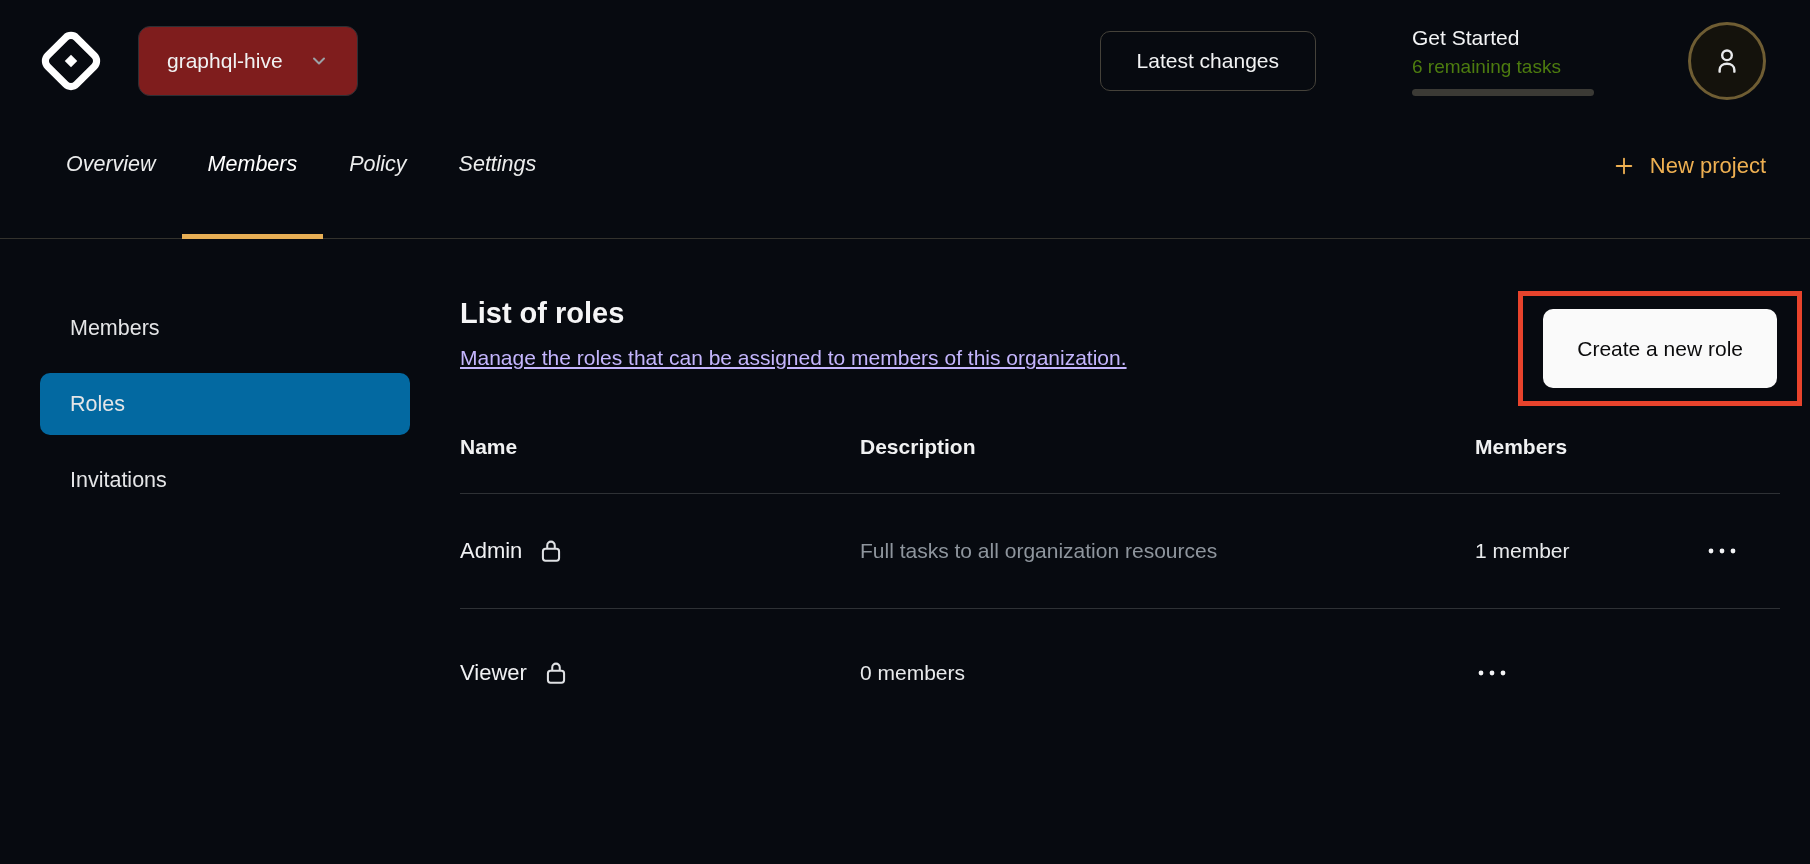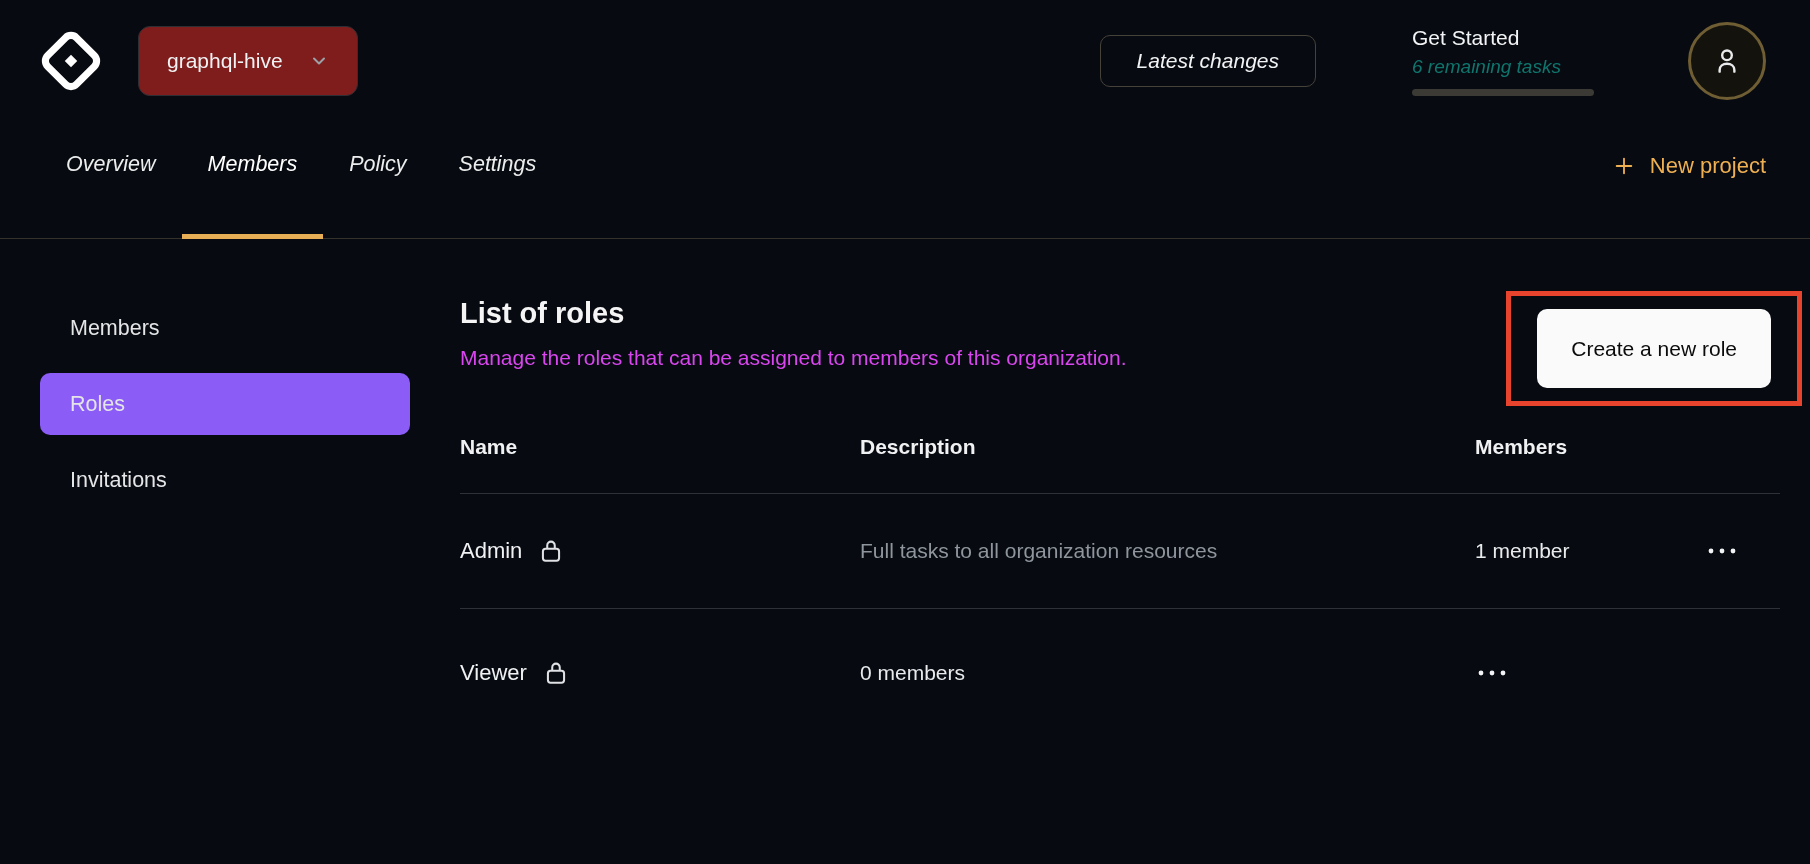--- a/index.html
+++ b/index.html
@@ -7,52 +7,52 @@
   body { font-family:"Liberation Sans", sans-serif; color:#f2f3f4; }
   .app { position:relative; width:1810px; height:864px; background:#070a10; overflow:hidden; }
 
   
   .header { display:flex; align-items:center; height:122px; padding:0 44px 0 38px; }
   .logo { width:66px; height:66px; margin-right:34px; flex:0 0 auto; }
   .org-btn { display:flex; align-items:center; height:70px; padding:0 28px; gap:26px;
              background:#7f1d1d; border:1px solid #2d2f34; border-radius:12px;
              font-size:21px; color:#f1f2f3; cursor:pointer; }
   .chev { width:20px; height:20px; }
-  .latest-btn { margin-left:auto; height:52px; padding:0 36px; display:flex; align-items:center;
+  .latest-btn { margin-left:auto; height:60px; padding:0 36px; display:flex; align-items:center;
                 background:transparent; border:1px solid #45423a; border-radius:10px;
-                font-size:21px; color:#f1f2f3; font-family:inherit; cursor:pointer;font-style:italic; }
+                font-size:21px; color:#f1f2f3; font-family:inherit; cursor:pointer; }
   .get-started { margin-left:96px; display:flex; flex-direction:column; min-width:182px; }
   .gs-title { font-size:21px; font-weight:400; color:#f3f4f5; }
-  .gs-sub { font-size:19px; color:#0f766e; margin-top:6px;font-style:italic; }
+  .gs-sub { font-size:19px; color:#4d7c0f; margin-top:6px; }
   .gs-track { width:182px; height:7px; border-radius:4px; background:#3b3a35; margin-top:11px; }
   .avatar { margin-left:94px; width:78px; height:78px; border-radius:50%; border:3px solid #6f5d33;
             background:#14120c; display:flex; align-items:center; justify-content:center; cursor:pointer; flex:0 0 auto; }
 
   
   .tabbar { position:relative; display:flex; height:117px; padding:0 44px 0 40px;
             border-bottom:1px solid #33322d; }
   .tab { position:relative; height:100%; padding:30px 26px 0; font-size:21.5px; color:#eceded; cursor:pointer;font-style:italic; }
   .tab.active { color:#ffffff; font-weight:500; }
   .tab.active::after { content:""; position:absolute; left:0; right:0; bottom:-1px; height:5px; background:#e7ae55; }
   .new-project { margin-left:auto; padding-top:31px; display:flex; align-items:flex-start; gap:15px;
                  color:#eeb052; font-size:22px; cursor:pointer; }
   .plus-icon { width:22px; height:22px; margin-top:2px; }
 
   
   .content { display:flex; gap:50px; padding:58px 30px 0 40px; }
   .side { width:370px; flex:0 0 auto; display:flex; flex-direction:column; gap:14px; }
   .side-item { height:62px; display:flex; align-items:center; padding:0 30px;
                font-size:21.5px; color:#e4e5e7; border-radius:10px; cursor:pointer; }
-  .side-item.active { background:#8b5cf6; }
+  .side-item.active { background:#0369a1; }
 
   .main { flex:1; }
   .main-header { display:flex; justify-content:space-between; align-items:flex-start; }
   .page-title { font-size:29px; font-weight:700; color:#f5f5f6; line-height:1.15; }
-  .page-desc { font-size:21px; color:#d946ef; margin-top:12px; line-height:1.5; }
-  .annotation-box { border:5px solid #e8432c; padding:13px 26px; margin-top:-6px; margin-right:-22px; }
+  .page-desc { font-size:21px; color:#c4b5fd; margin-top:12px; line-height:1.5;text-decoration:underline; }
+  .annotation-box { border:5px solid #e8432c; padding:13px 20px; margin-top:-6px; margin-right:-22px; }
   .create-btn { height:79px; padding:0 34px; background:#fafafa; color:#0b0b0c; border:none;
                 border-radius:10px; font-size:21px; font-weight:500; font-family:inherit; cursor:pointer; }
 
   
   .table { margin-top:29px; }
   .thead, .trow { display:grid; grid-template-columns:400px 615px 230px 75px; align-items:center; }
   .thead { padding-bottom:34px; font-size:21px; font-weight:700; color:#f0f1f2; }
   .trow { border-top:1px solid #2e3135; }
   .trow.r0 { min-height:115px; }
   .trow.r1 { min-height:128px; }

